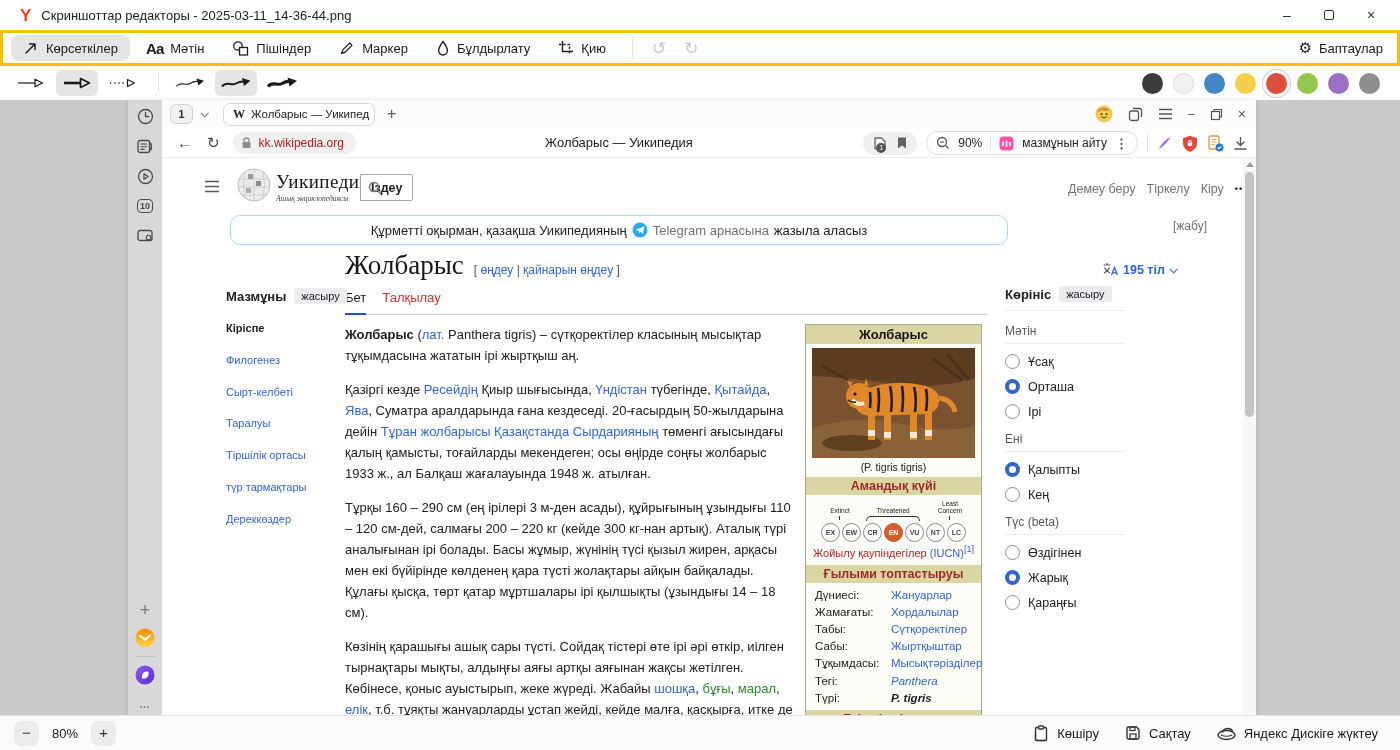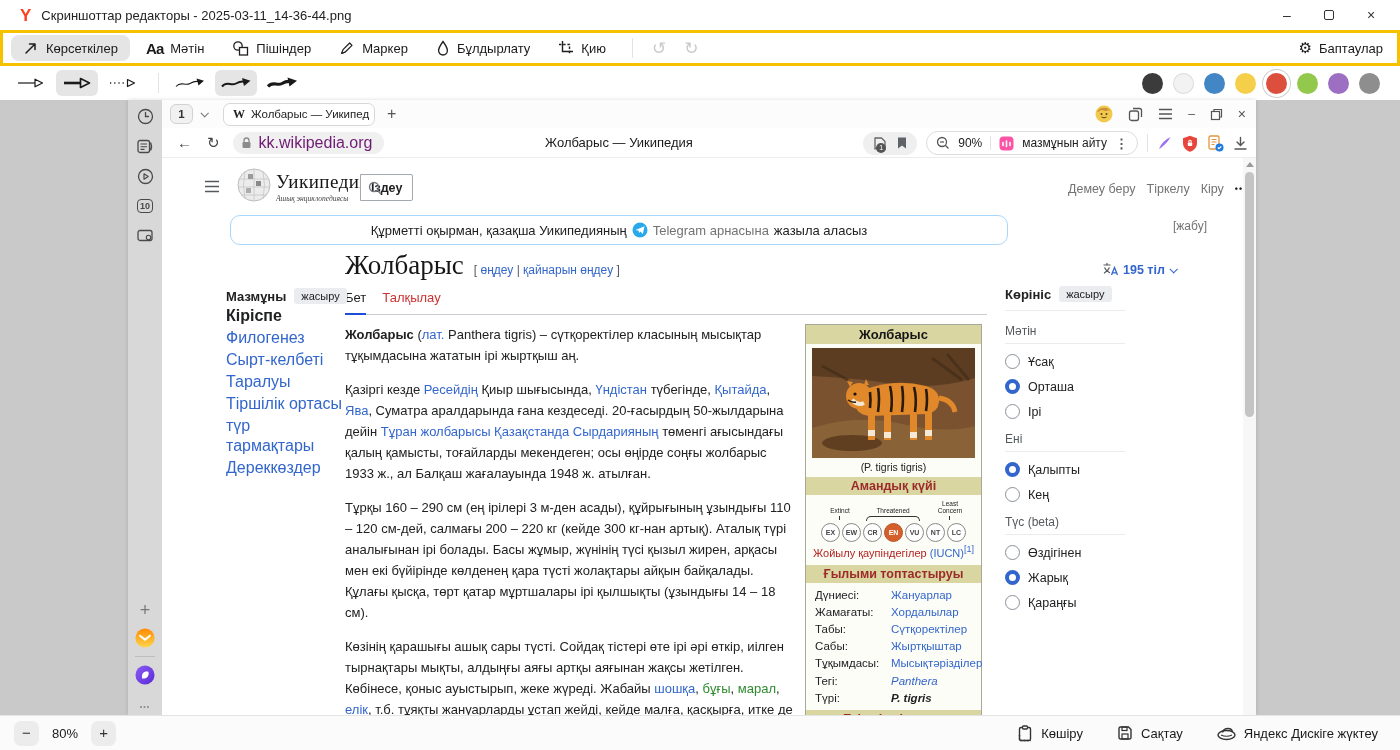--- a/index.html
+++ b/index.html
@@ -54,21 +54,21 @@
 .tab-chev{margin-left:8px}
 .tab{margin-left:16px;display:flex;align-items:center;gap:6px;height:23px;padding:0 9px;background:#fff;border:1px solid #d8d8d8;border-radius:7px;font-size:11.5px;color:#222;width:152px;overflow:hidden;white-space:nowrap}
 .favw{font-family:"Liberation Serif",serif;font-weight:bold;font-size:12px}
 .newtab{margin-left:12px;font-size:16px;color:#555}
 #tabbar-right{position:absolute;right:10px;top:0;height:28px;display:flex;align-items:center;gap:15px;color:#555}
 .wglyph{font-size:12px;color:#555}
 
 #addressbar{position:absolute;top:28px;left:0;width:100%;height:30px;background:#fff;border-bottom:1px solid #ececec;display:flex;align-items:center}
 .nav-glyph{font-size:15px;color:#454545;margin-left:15px}
 .url-pill{margin-left:13px;background:#f0f0f0;border-radius:12px;height:22px;display:flex;align-items:center;padding:0 12px 0 7px;gap:6px}
-.url-text{font-size:16px;color:#701a75}
+.url-text{font-size:12px;color:#b91c1c}
 #page-title-center{position:absolute;left:337px;width:240px;text-align:center;font-size:13px;color:#1a1a1a;top:7px;white-space:nowrap}
 #addr-right{position:absolute;right:8px;top:3px;height:24px;display:flex;align-items:center;gap:9px}
 .addr-grey-pill{background:#efefef;border-radius:12px;height:23px;display:flex;align-items:center;gap:9px;padding:0 9px;position:relative}
 .badge-1{position:absolute;left:13px;top:11px;background:#555;color:#fff;border-radius:50%;width:10px;height:10px;font-size:7px;line-height:10px;text-align:center}
 .addr-white-pill{border:1px solid #ddd;border-radius:13px;height:24px;display:flex;align-items:center;gap:8px;padding:0 9px;font-size:12px;color:#222}
 .mini-sep{width:1px;height:14px;background:#e2e2e2}
 .vline{width:1px;height:18px;background:#e2e2e2}
 .vdots{font-size:13px;color:#555;font-weight:bold}
 
 
@@ -96,21 +96,21 @@
 .chevb{border-color:#3366cc}
 #wtabs{position:absolute;left:183px;top:130px;width:642px;height:27px;border-bottom:1px solid #c8ccd1;display:flex;justify-content:space-between;font-size:13px}
 .wtgroup{display:flex;gap:16px}
 .wtab{padding-bottom:7px;color:#3366cc;white-space:nowrap;display:flex;align-items:center;gap:4px}
 .wtab.on{color:#202122;border-bottom:2px solid #1d4ed8;margin-bottom:-1px}
 .wtab.red{color:#cc3333}
 
 #toc{position:absolute;left:64px;top:130px;width:116px}
 .panel-title{display:flex;align-items:center;gap:8px;font-size:13px;font-weight:bold}
 .hide-btn{background:#eaecf0;font-size:11px;padding:2px 7px;border-radius:3px;color:#202122;font-weight:normal}
-.toc-item{font-size:16px;color:#3366cc;margin-top:2px;line-height:1.25}
+.toc-item{font-size:11px;color:#3366cc;margin-top:18px;line-height:1.25}
 .toc-item.current{color:#202122;font-weight:bold}
 
 #bodycol{position:absolute;left:183px;top:166px;width:452px;font-size:13px;line-height:21px;color:#202122}
 #bodycol p{margin-bottom:13px}
 .seg-b{font-weight:bold}
 .seg-i{}
 .seg-link{color:#3366cc}
 .seg-glink{color:#2e8b2e}
 .seg-sup{vertical-align:super;font-size:9px;color:#3366cc;line-height:0}
 
@@ -146,21 +146,21 @@
 
 #pagescroll{position:absolute;right:0;top:0;width:13px;height:557px;background:#f7f7f7}
 #pagescroll .sarrow{width:0;height:0;border-left:4px solid transparent;border-right:4px solid transparent;border-bottom:5px solid #9a9a9a;margin:4px auto 0}
 #pagescroll .thumb{position:absolute;top:14px;left:2px;width:9px;height:245px;background:#c4c4c4;border-radius:5px}
 
 
 #efooter{position:absolute;top:715px;left:0;width:1400px;height:35px;background:#fbfbfb;border-top:1px solid #e4e4e4;display:flex;align-items:center}
 .zoombtn{width:25px;height:25px;background:#ececec;border-radius:7px;text-align:center;line-height:24px;font-size:15px;color:#333}
 #zoom-out{margin-left:14px}
 #zoom-level{margin:0 13px;font-size:13px}
-#footer-right{margin-left:auto;display:flex;align-items:center;gap:34px;padding-right:22px;font-size:13px}
+#footer-right{margin-left:auto;display:flex;align-items:center;gap:26px;padding-right:22px;font-size:13px}
 .factn{display:flex;align-items:center;gap:8px}
 </style>
 </head>
 <body>
 
 <div id="titlebar">
   <span class="ylogo">Y</span>
   <span class="wtitle">Скриншоттар редакторы - 2025-03-11_14-36-44.png</span>
   <div class="wincontrols">
     <span class="winbtn">–</span>

